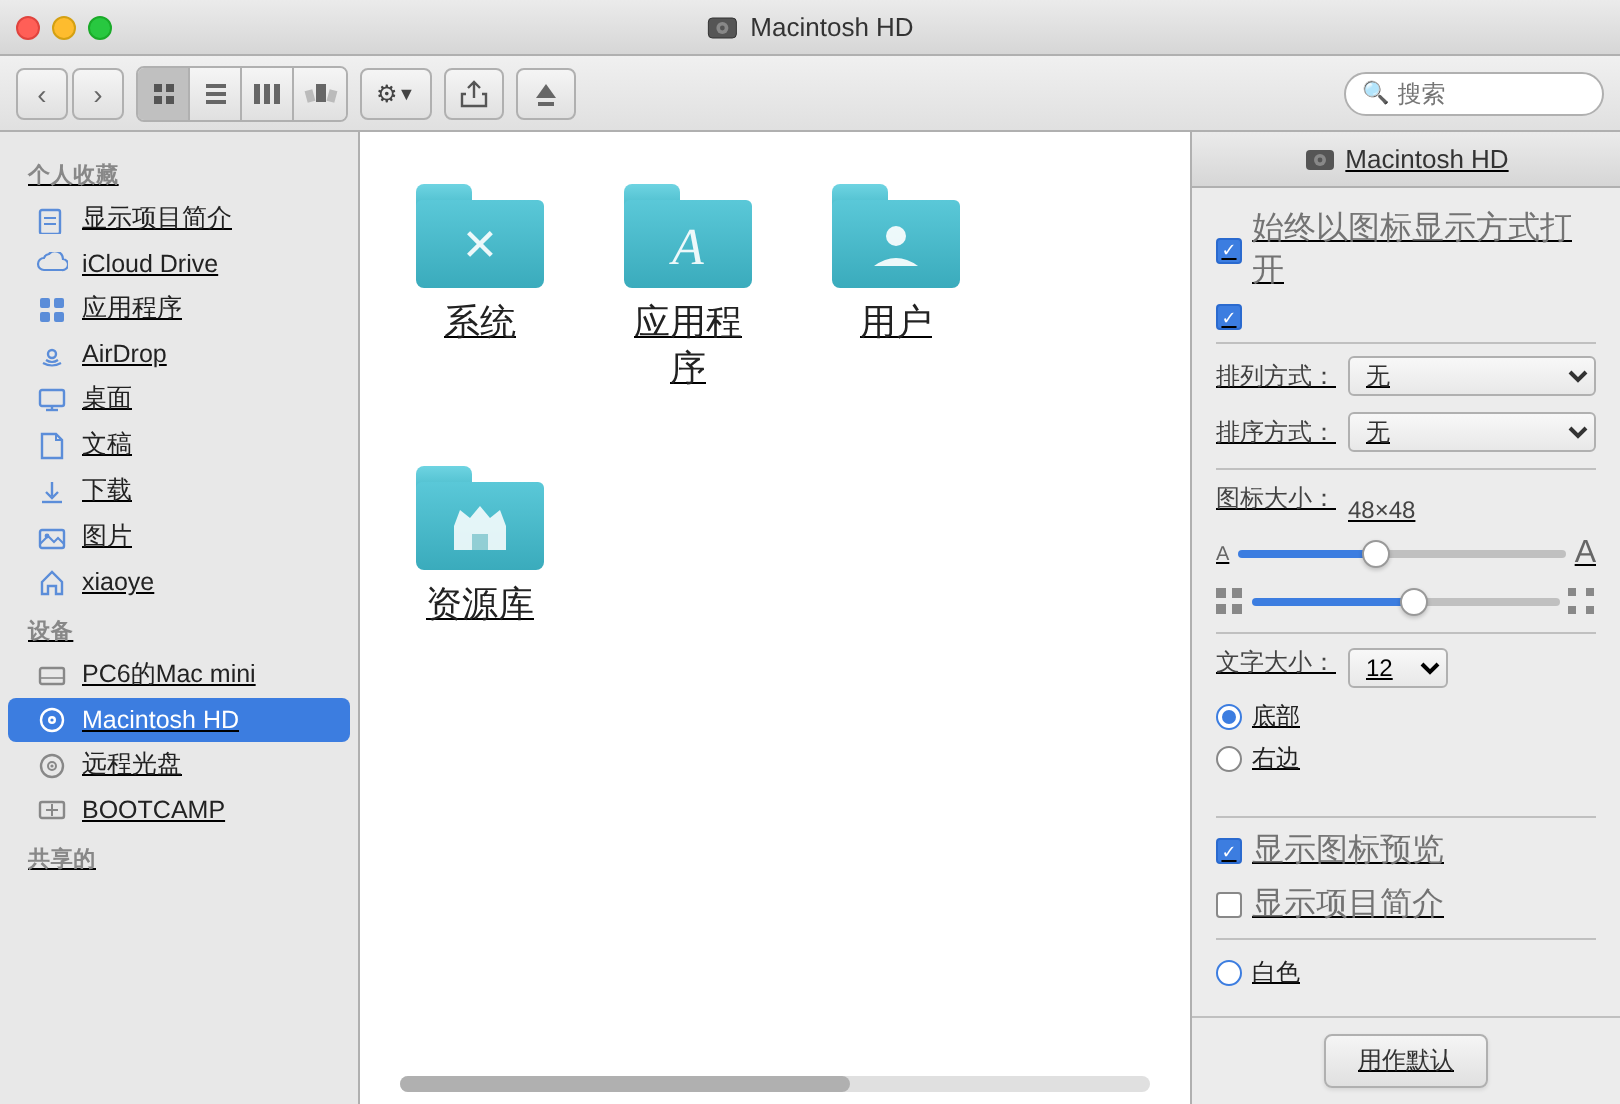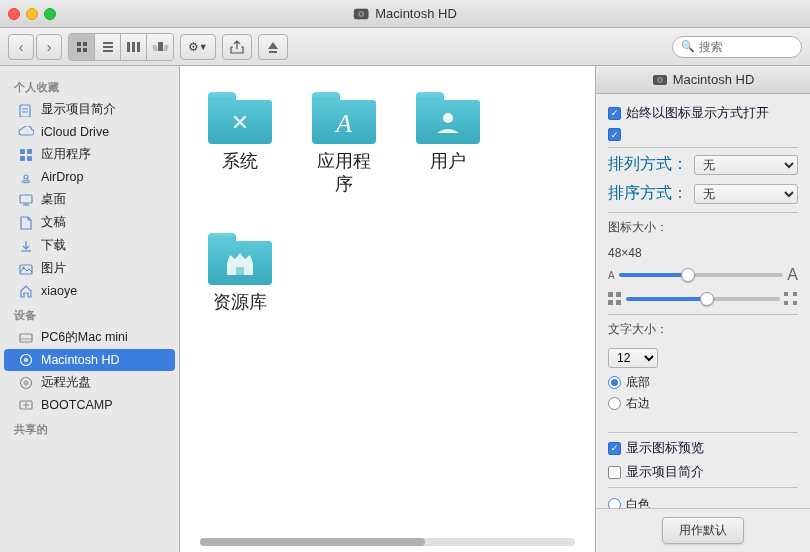--- a/index.html
+++ b/index.html
@@ -124,20 +124,21 @@
       font-size: 12px;
       width: 100%;
       background: transparent;
     }
 
     
     .main {
       display: flex;
       flex: 1;
       overflow: hidden;
+      text-decoration: underline;
     }
 
     
     .sidebar {
       width: 180px;
       background: #e8e8e8;
       border-right: 1px solid #b0b0b0;
       overflow-y: auto;
       padding: 8px 0;
       flex-shrink: 0;
@@ -288,29 +289,29 @@
       background: white;
       display: flex;
       align-items: center;
       justify-content: center;
       margin-right: 5px;
       flex-shrink: 0;
       border-radius: 2px;
     }
     .rp-checkbox.checked { background: #3c7de0; border-color: #2a6acf; }
     .rp-checkbox.checked::after { content: '✓'; color: white; font-size: 9px; }
-    .rp-label { color: #0f172a; font-size: 13px; }
+    .rp-label { color: #737373; font-size: 16px; }
     .rp-divider { border: none; border-top: 1px solid #c0c0c0; margin: 6px 0; }
     .rp-select-row {
       display: flex;
       align-items: center;
       margin-bottom: 8px;
       gap: 6px;
     }
-    .rp-select-label { color: #0369a1; font-size: 16px; min-width: 44px; }
+    .rp-select-label { color: #404040; font-size: 12px; min-width: 44px; }
     .rp-select {
       flex: 1;
       height: 20px;
       border: 1px solid #b0b0b0;
       border-radius: 3px;
       background: linear-gradient(to bottom, #f8f8f8, #e8e8e8);
       font-size: 12px;
       padding: 0 4px;
       color: #333;
       cursor: pointer;
@@ -355,24 +356,23 @@
       height: 14px;
       background: white;
       border: 1px solid #999;
       border-radius: 50%;
       top: -5px;
       left: 48%;
       box-shadow: 0 1px 2px rgba(0,0,0,0.2);
     }
     .rp-inline-row {
       display: flex;
-      align-items: flex-start;
+      align-items: flex-end;
       margin-bottom: 6px;
       gap: 6px;
-      flex-direction: column;
     }
     .rp-number-select {
       width: 50px;
       height: 20px;
       border: 1px solid #b0b0b0;
       border-radius: 3px;
       background: linear-gradient(to bottom, #f8f8f8, #e8e8e8);
       font-size: 12px;
       padding: 0 4px;
     }

